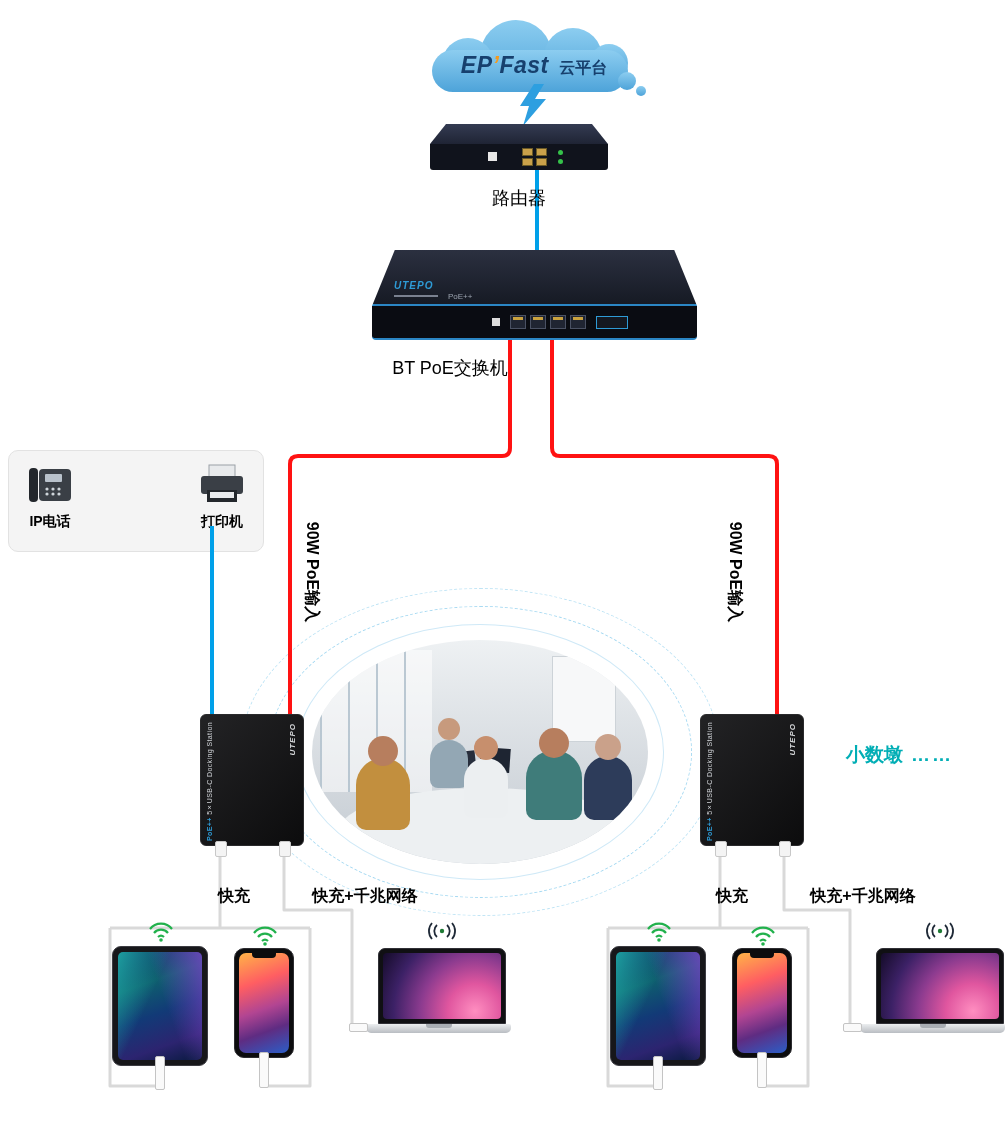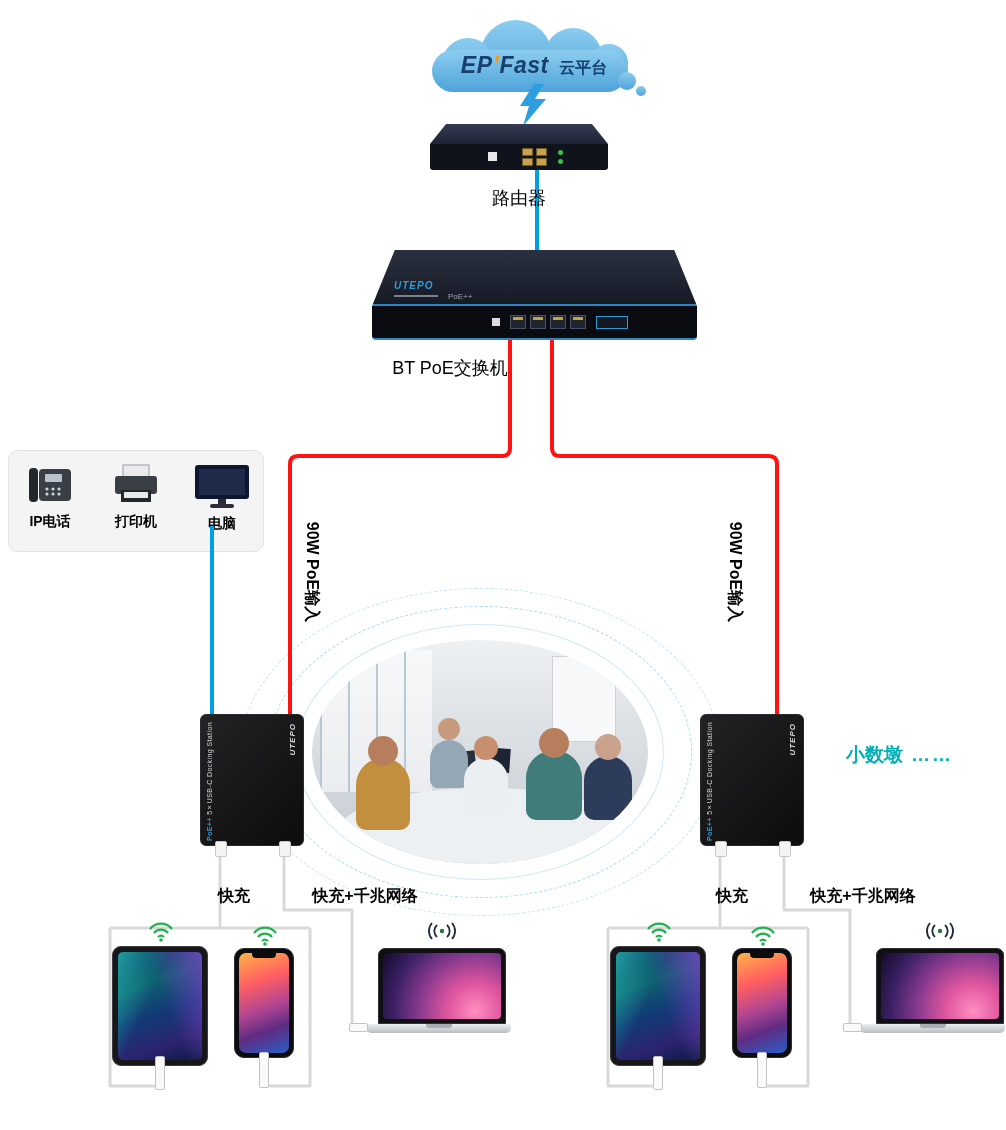--- a/index.html
+++ b/index.html
@@ -193,29 +193,20 @@
     </div>
     <div class="pitem">
       <svg class="picon" width="52" height="44" viewBox="0 0 52 44">
         <rect x="13" y="2" width="26" height="12" fill="#e8eaec" stroke="#9aa0a6"></rect>
         <rect x="5" y="13" width="42" height="18" rx="3" fill="#3a3f46"></rect>
         <rect x="11" y="27" width="30" height="12" fill="#23272c"></rect>
         <rect x="14" y="29" width="24" height="6" fill="#e8eaec"></rect>
       </svg>
       <div class="plabel">打印机</div>
     </div>
-    <div class="pitem">
-      <svg class="picon" width="58" height="46" viewBox="0 0 58 46">
-        <rect x="2" y="2" width="54" height="34" rx="3" fill="#0e1630"></rect>
-        <rect x="6" y="6" width="46" height="26" fill="#1e2a4a"></rect>
-        <rect x="25" y="36" width="8" height="5" fill="#2a2f3a"></rect>
-        <rect x="17" y="41" width="24" height="4" rx="2" fill="#2a2f3a"></rect>
-      </svg>
-      <div class="plabel">电脑</div>
-    </div>
   </div>
 
   <svg class="cables" width="1006" height="1130" viewBox="0 0 1006 1130">
     <path class="c-white" d="M220 852 L220 928"></path>
     <path class="c-white" d="M110 928 L310 928 M110 928 L110 1086 L158 1086 M310 928 L310 1086 L262 1086"></path>
     <path class="c-white" d="M284 852 L284 910 L352 910 L352 1027"></path>
     <path class="c-white" d="M720 852 L720 928"></path>
     <path class="c-white" d="M608 928 L808 928 M608 928 L608 1086 L656 1086 M808 928 L808 1086 L760 1086"></path>
     <path class="c-white" d="M784 852 L784 910 L850 910 L850 1027"></path>
     <path class="c-blue" d="M537 166 L537 256"></path>

